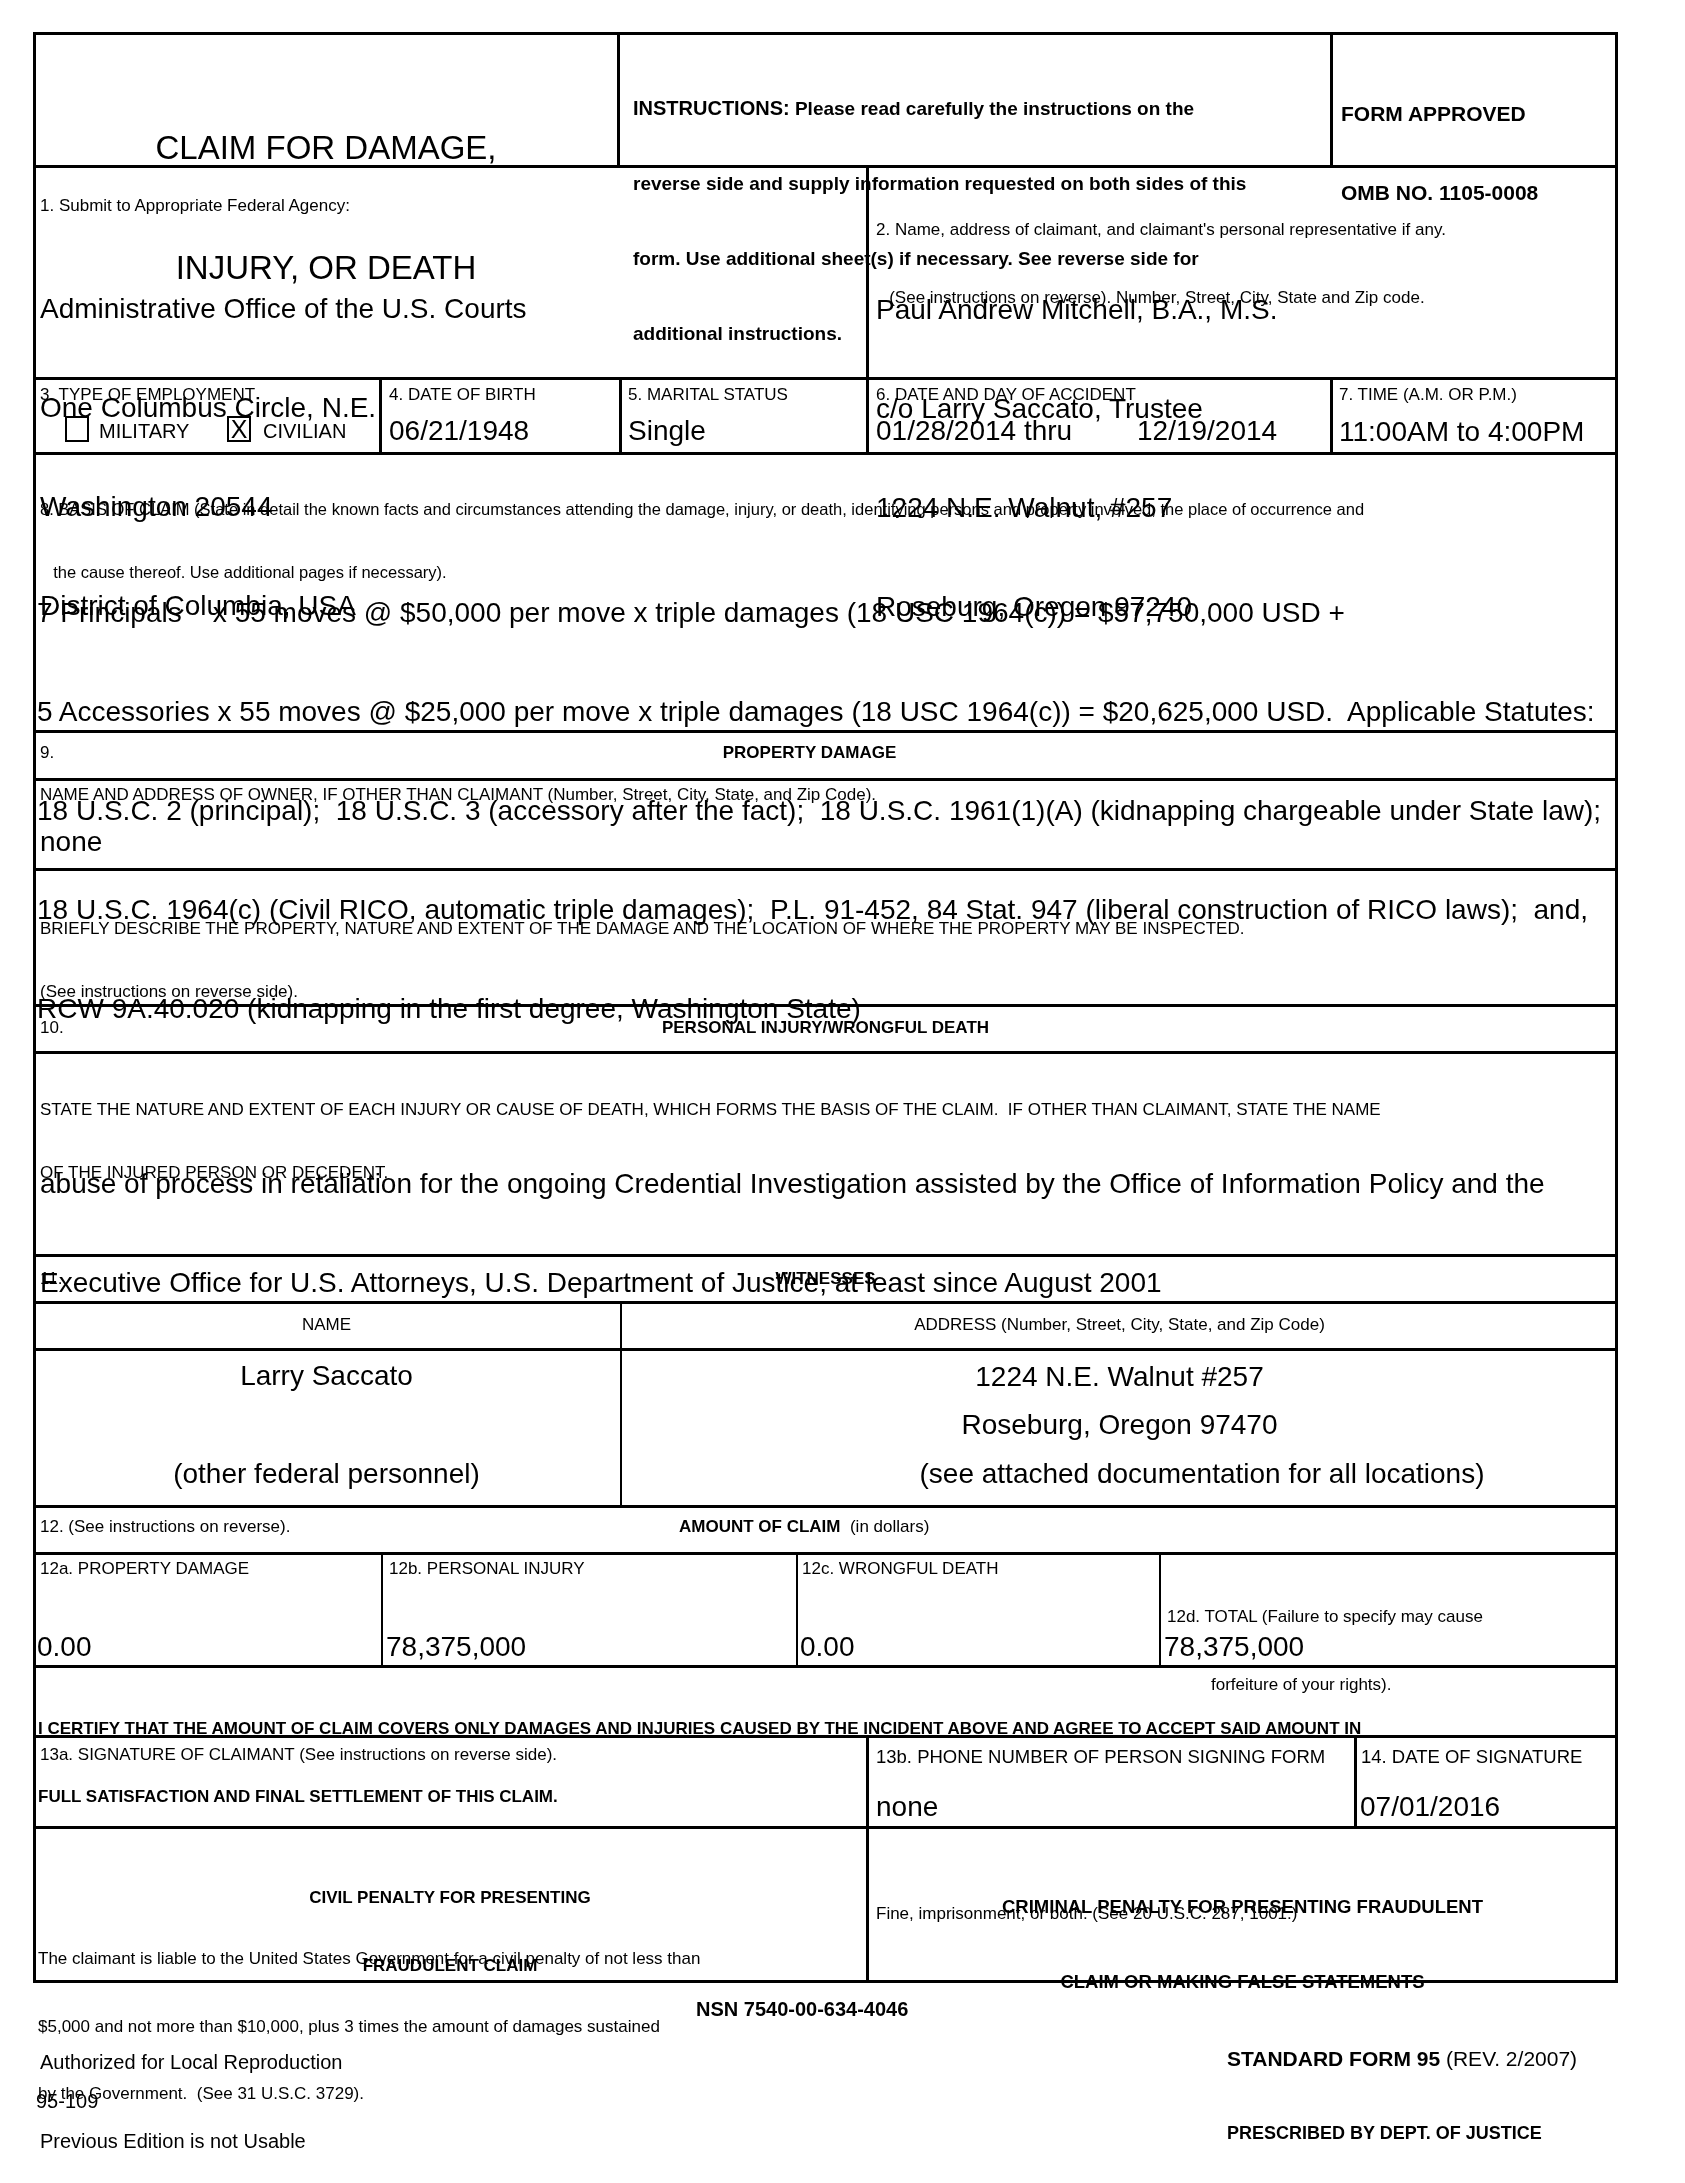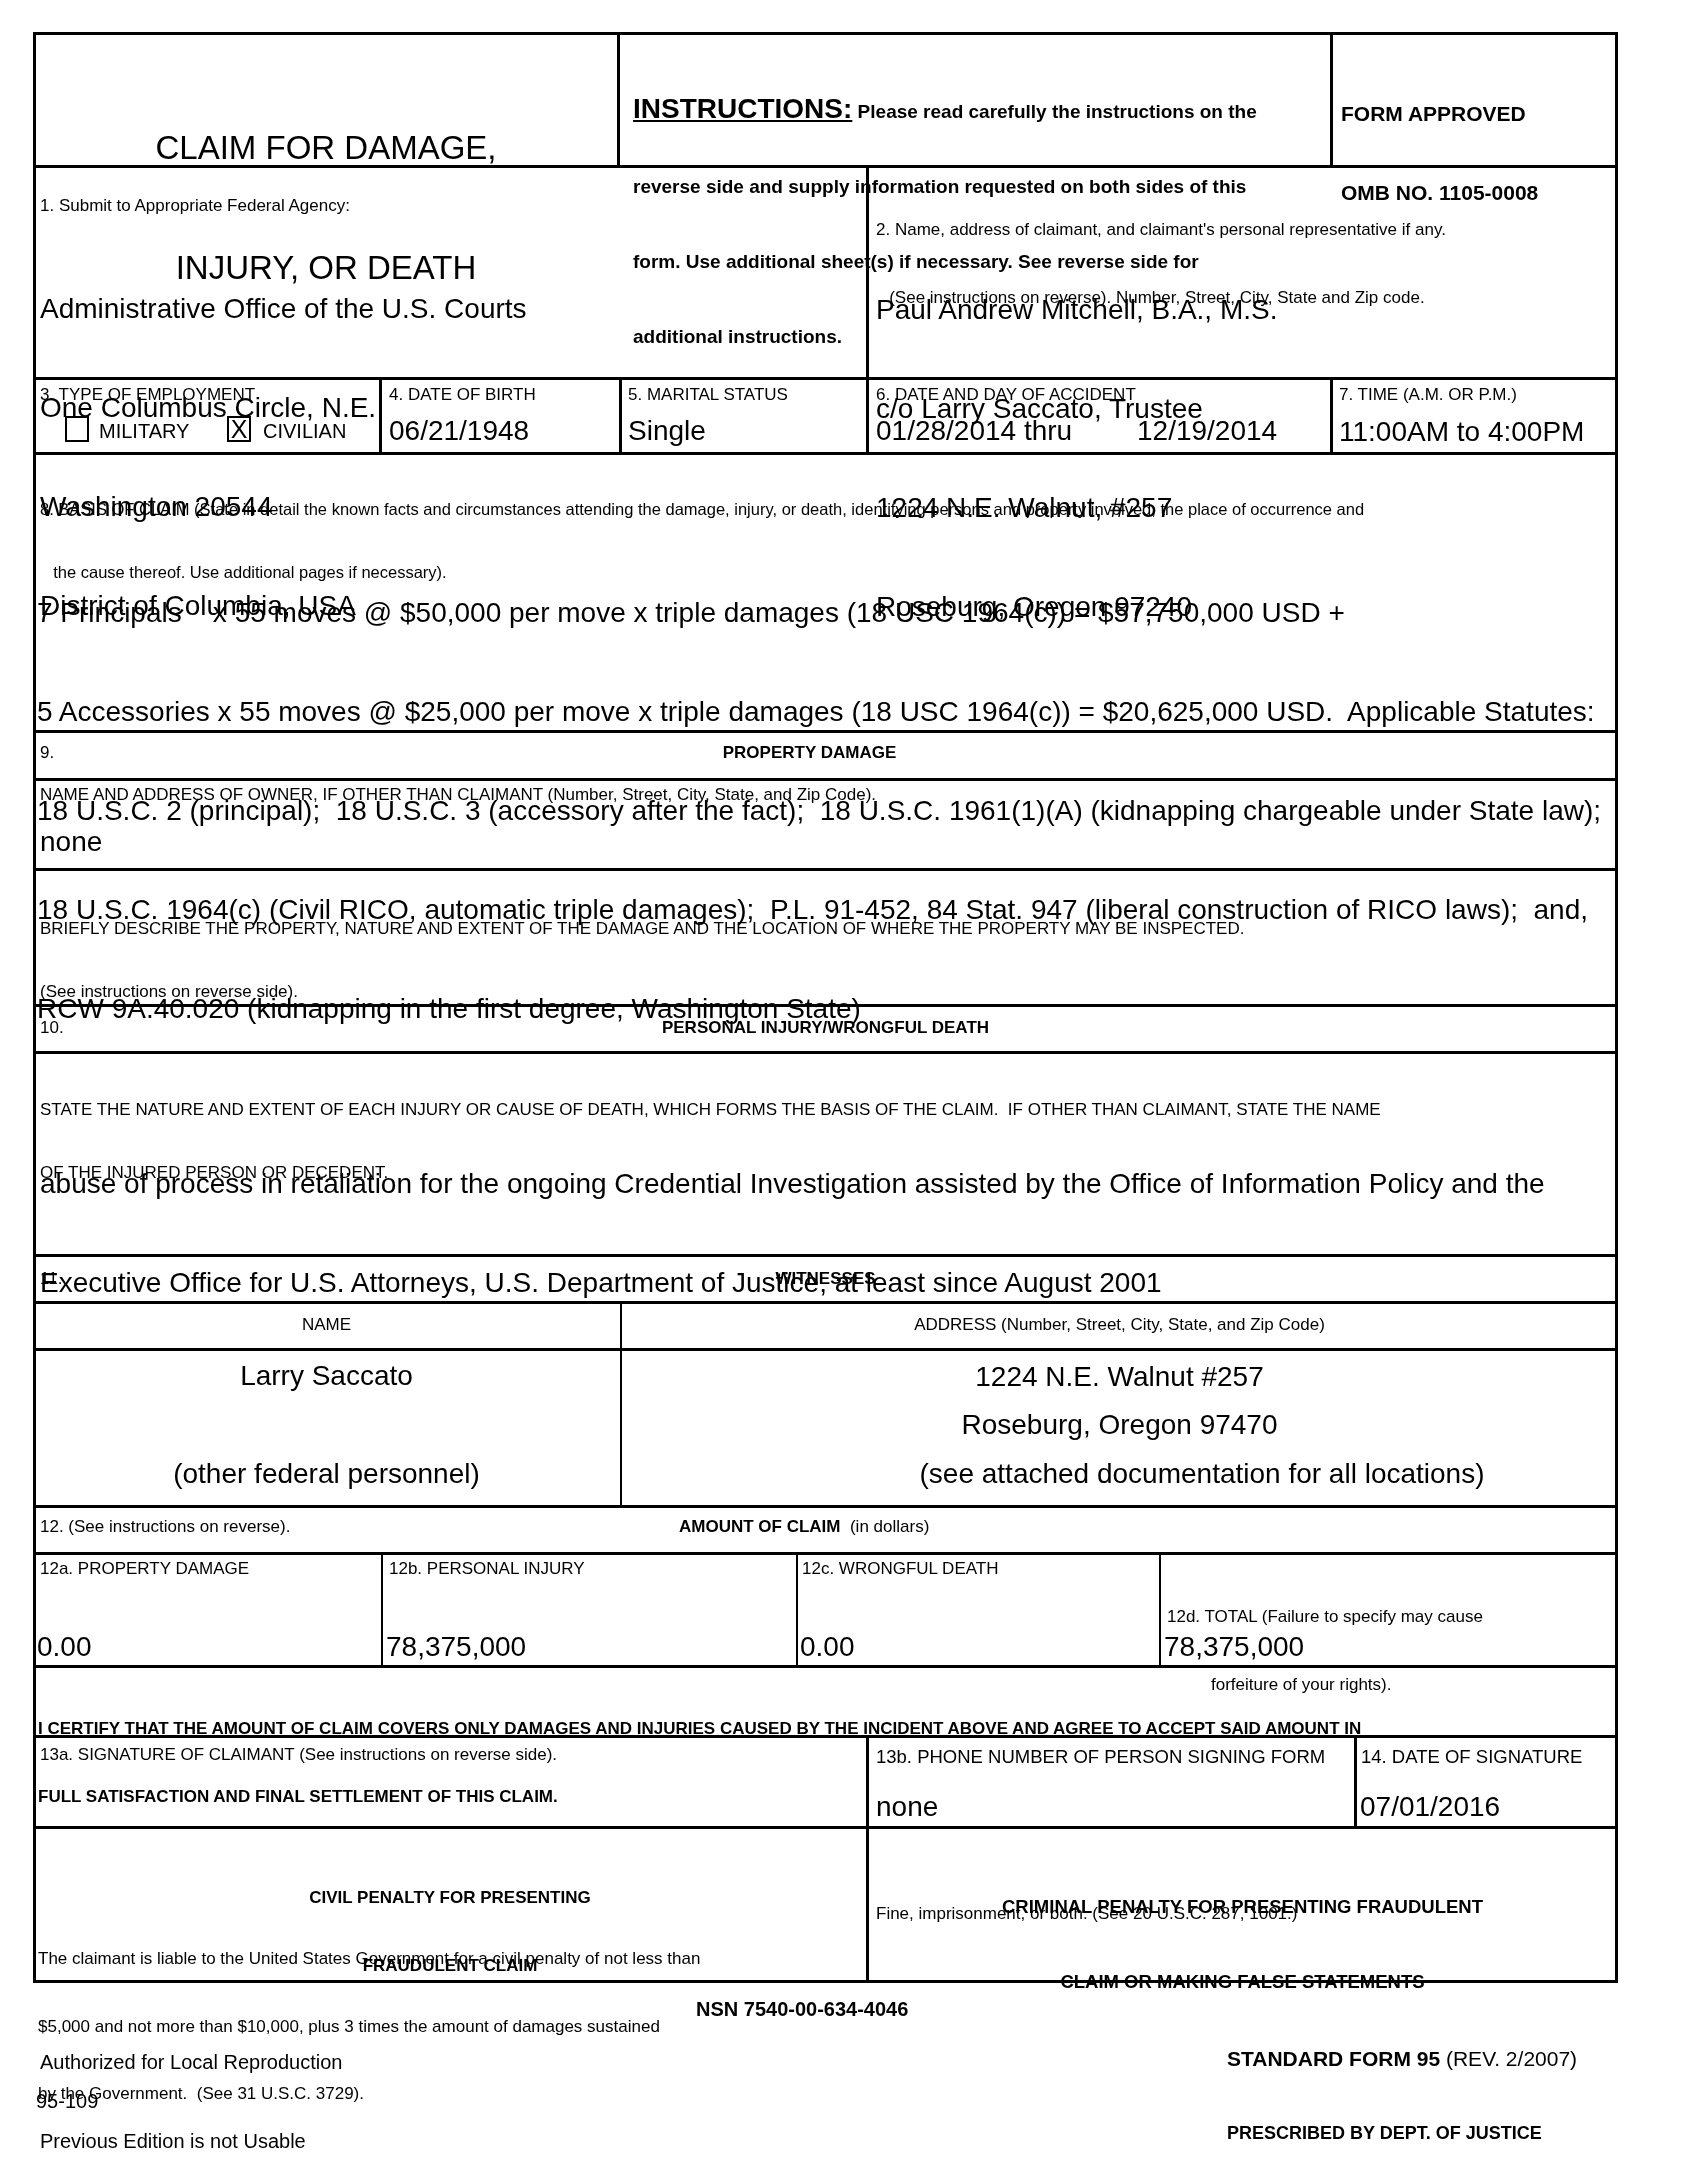--- a/index.html
+++ b/index.html
@@ -7,21 +7,21 @@
   .box { position:absolute; left:33px; top:32px; width:1585px; height:1951px; border:3.3px solid #000; box-sizing:border-box; }
   .hl { position:absolute; left:33px; width:1585px; background:#000; }
   .vl { position:absolute; width:2.6px; background:#000; }
   .t { position:absolute; white-space:pre; }
   .lab { font-size:17px; }
   .lab-sm { font-size:16.5px; }
   .val { font-size:28px; }
   .bold { font-weight:bold; }
   .title { font-size:33px; font-weight:normal; text-align:center; line-height:40px; }
   .instr { font-size:19px; line-height:25px; font-weight:bold; }
-  .instr-head { font-size:28px; font-weight:bold;text-decoration:underline; }
+  .instr-head { font-size:20px; font-weight:bold; }
   .center { text-align:center; }
   .chk { position:absolute; width:24px; height:26.4px; border:2px solid #000; box-sizing:border-box; font-size:25px; line-height:22.5px; text-align:center; font-weight:normal; }
   .foot { font-size:20px; line-height:26.4px; }
 </style>
 </head>
 <body>
 
 <div class="box"></div>
 
 <div class="hl" style="top:165px;height:3.3px"></div>

